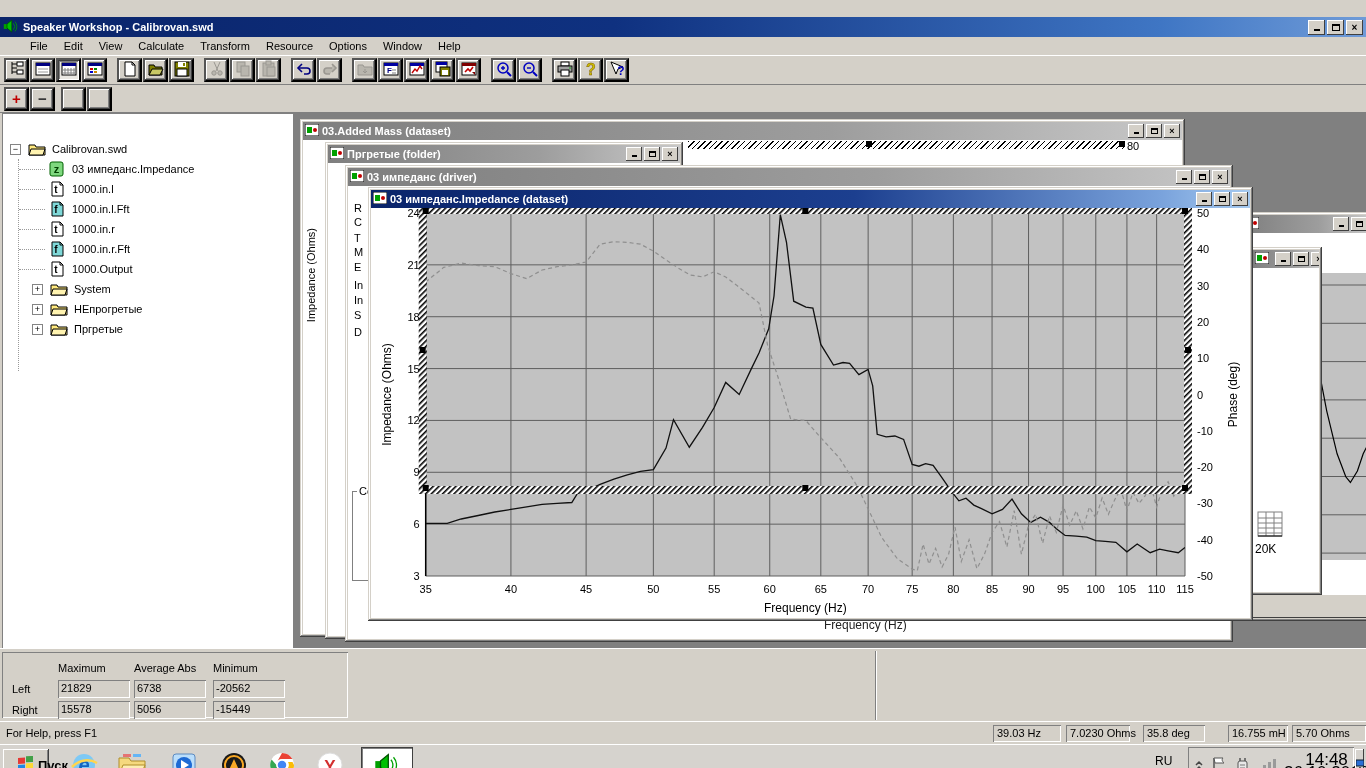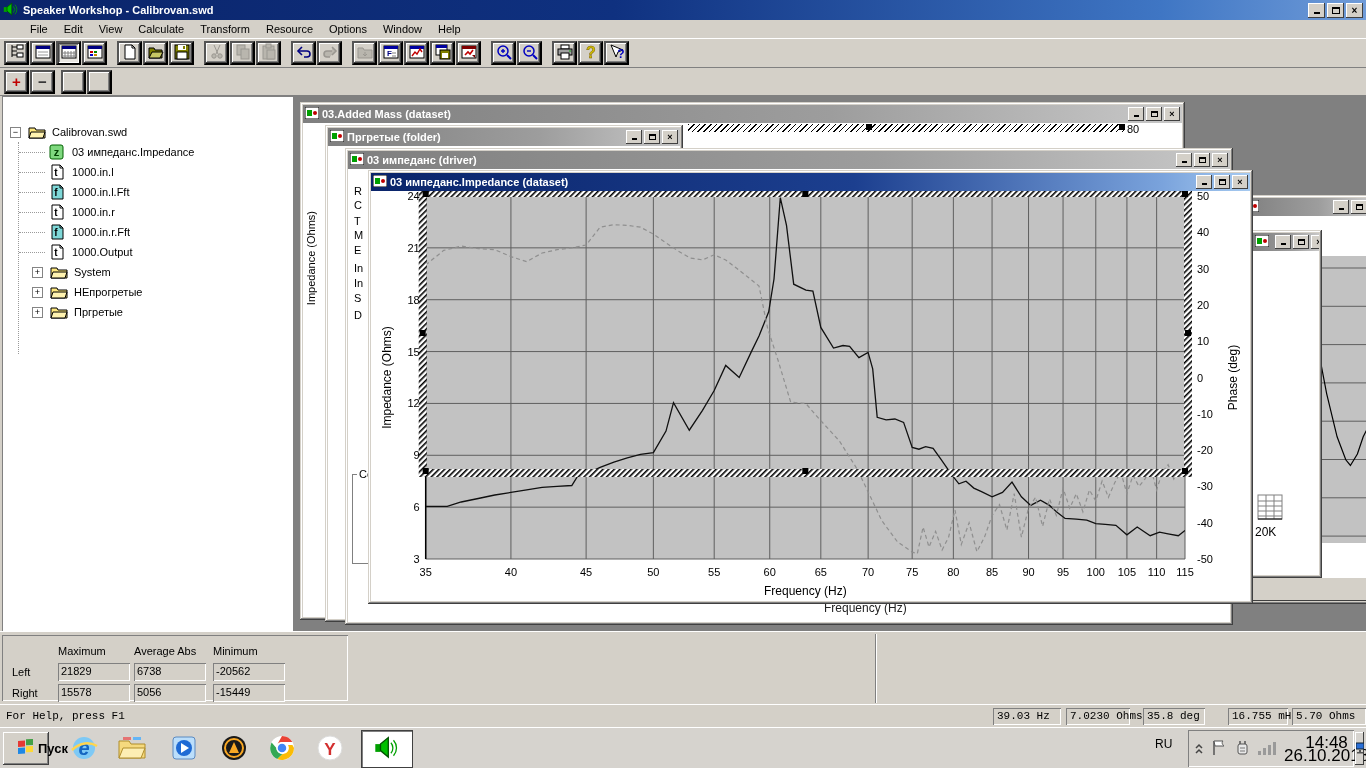--- a/index.html
+++ b/index.html
@@ -1,18 +1,18 @@
 <!DOCTYPE html>
 <html><head>
 <meta charset="utf-8">
 <style>
   * { margin:0; padding:0; box-sizing:border-box; }
   html,body { width:1366px; height:768px; overflow:hidden; }
   body { font-family:"Liberation Sans", sans-serif; font-size:11px; background:#d4d0c8; position:relative; }
-  #app { position:absolute; inset:0; }
+  #app { position:absolute; inset:0;margin-top:17px; }
   .btn3d  { background:#d4d0c8; box-shadow: inset -1px -1px #404040, inset 1px 1px #fff, inset -2px -2px #808080; }
   .btn3d.pressed { background:#e9e7e2; box-shadow: inset 1px 1px #404040, inset -1px -1px #fff, inset 2px 2px #808080; }
 
   
   #titlebar { position:absolute; left:0; top:0; width:100%; height:20px;
     background:linear-gradient(90deg,#0a246a 0%,#0f3180 45%,#3f76c4 85%,#6f9bd8 100%);
     color:#fff; font-weight:bold; display:flex; align-items:center; padding:0 3px; gap:4px; }
   .cap-btns { margin-left:auto; display:flex; gap:2px; }
   .cap-btn { width:17px; height:15px; background:#d4d0c8; box-shadow: inset -1px -1px #404040, inset 1px 1px #fff;
     display:flex; align-items:center; justify-content:center; color:#000; font-weight:bold; font-size:10px; }
@@ -50,21 +50,21 @@
   .vtext { writing-mode:vertical-rl; transform:rotate(180deg); white-space:nowrap; color:#000; }
 
   
   #stats-panel { position:absolute; left:0; top:631px; width:1366px; height:73px; background:#d4d0c8; border-top:1px solid #fff; }
   #stats-box { position:absolute; left:2px; top:3px; width:346px; height:66px; box-shadow: inset 1px 1px #808080, inset -1px -1px #fff; }
   #stats-grid { position:absolute; left:10px; top:5px; display:grid; grid-template-columns:46px 76px 79px 78px; grid-auto-rows:21px; align-items:center; }
   .stat-cell { width:72px; height:18px; box-shadow: inset 1px 1px #808080, inset -1px -1px #fff; padding:2px 3px; background:#d4d0c8; }
   #stats-sep { position:absolute; left:875px; top:2px; height:69px; width:2px; border-left:1px solid #808080; border-right:1px solid #fff; }
 
   
-  #statusbar { position:absolute; left:0; top:704px; width:1366px; height:23px; background:#d4d0c8; border-top:1px solid #fff; display:flex; align-items:center;font-family:Liberation Mono, monospace; }
+  #statusbar { position:absolute; left:0; top:704px; width:1366px; height:23px; background:#d4d0c8; border-top:1px solid #fff; display:flex; align-items:center; }
   #status-help { padding-left:6px; }
   .status-cell { height:17px; box-shadow: inset 1px 1px #808080, inset -1px -1px #fff; padding:2px 4px; white-space:nowrap; }
 
   
   #taskbar { position:absolute; left:0; top:727px; width:1366px; height:41px; background:#d6d3ce; border-top:1px solid #fff; }
   #start-btn { position:absolute; left:3px; top:4px; width:46px; height:33px; display:flex; align-items:center; justify-content:center; gap:3px; font-weight:bold; font-size:13px;padding-left:33px; }
   .ql-icon { position:absolute; top:3px; width:36px; height:36px; display:flex; align-items:center; justify-content:center; }
   #task-active { position:absolute; left:362px; top:3px; width:50px; height:36px; background:#fff;
     box-shadow: inset 1px 1px #808080, inset -1px -1px #fff, 0 0 0 1px #404040; display:flex; align-items:center; justify-content:center; }
   #tray-lang { position:absolute; left:1155px; top:9px; font-size:12px; }

